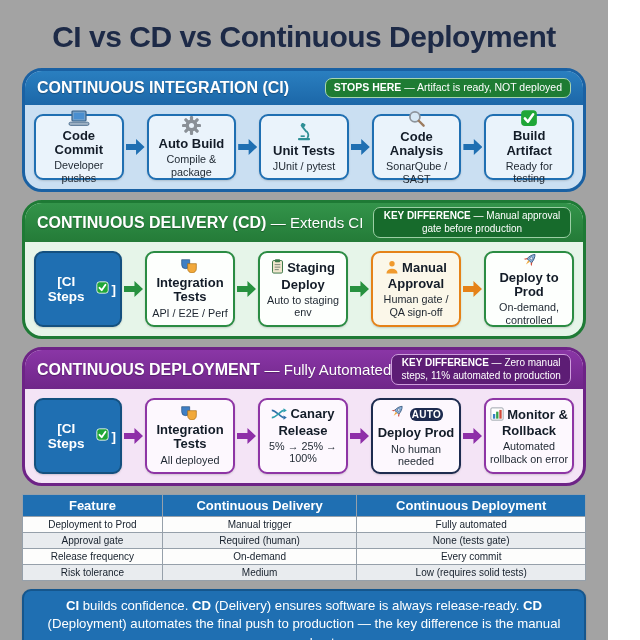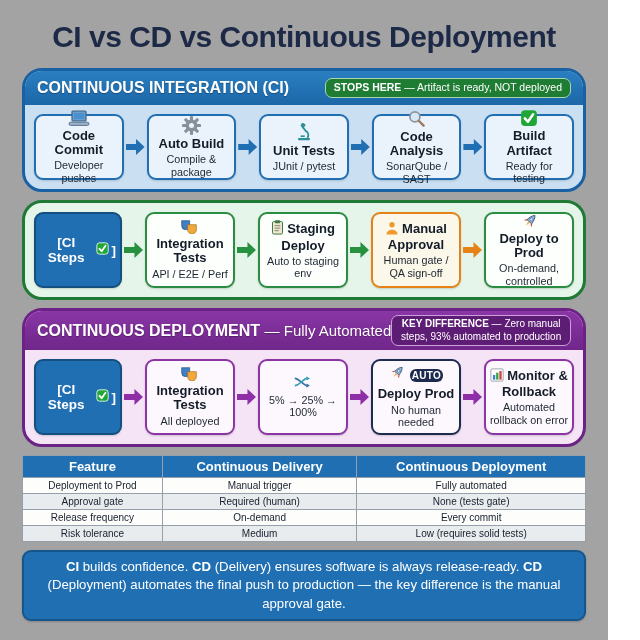--- a/index.html
+++ b/index.html
@@ -132,20 +132,29 @@
               <path d="M6.5 12.5 l4 4.5 L17.5 7" stroke="#fff" stroke-width="3.4" fill="none" stroke-linecap="round" stroke-linejoin="round"></path>
             </svg>
         </div>
         <div class="st">Build Artifact</div>
         <div class="ss">Ready for testing</div>
       </div>
     </div>
   </section>
 
   <section class="sec cd-sec">
+    <div class="sec-header">
+      <div class="sec-title">
+        <b>CONTINUOUS DELIVERY (CD)</b>
+        <span class="suffix">— Extends CI</span>
+      </div>
+      <div class="badge badge-cd">
+        <b>KEY DIFFERENCE</b><span> — Manual approval gate before production</span>
+      </div>
+    </div>
     <div class="flow">
       <div class="step ci-ref">
         <span>[CI Steps</span>
         <span class="icon-in" style="margin:0;">
           <svg width="13" height="13" viewBox="0 0 24 24">
               <rect x="1.5" y="1.5" width="21" height="21" rx="5" fill="#1fa637" stroke="#fff" stroke-width="1.5"></rect>
               <path d="M6.5 12.5 l4 4.5 L17.5 7" stroke="#fff" stroke-width="3.4" fill="none" stroke-linecap="round" stroke-linejoin="round"></path>
             </svg>
         </span>
         <span>]</span>
@@ -208,21 +217,21 @@
     </div>
   </section>
 
   <section class="sec cdep-sec">
     <div class="sec-header">
       <div class="sec-title">
         <b>CONTINUOUS DEPLOYMENT</b>
         <span class="suffix">— Fully Automated</span>
       </div>
       <div class="badge badge-cdep">
-        <b>KEY DIFFERENCE</b><span> — Zero manual steps, 93% automated to production</span>
+        <b>KEY DIFFERENCE</b><span> — Zero manual steps, 11% automated to production</span>
       </div>
     </div>
     <div class="flow">
       <div class="step ci-ref">
         <span>[CI Steps</span>
         <span class="icon-in" style="margin:0;">
           <svg width="13" height="13" viewBox="0 0 24 24">
               <rect x="1.5" y="1.5" width="21" height="21" rx="5" fill="#1fa637" stroke="#fff" stroke-width="1.5"></rect>
               <path d="M6.5 12.5 l4 4.5 L17.5 7" stroke="#fff" stroke-width="3.4" fill="none" stroke-linecap="round" stroke-linejoin="round"></path>
             </svg>
@@ -244,21 +253,21 @@
       <div class="arr"></div>
       <div class="step">
         <div class="st">
           <span class="icon-in">
             <svg width="16" height="12" viewBox="0 0 26 20">
                 <path d="M1 4 C8 4 16 16 21 16" stroke="#2f6fa8" stroke-width="2.6" fill="none"></path>
                 <path d="M1 16 C8 16 16 4 21 4" stroke="#2f9fae" stroke-width="2.6" fill="none"></path>
                 <path d="M20.5 0.5 L26 4 L20.5 7.5 z" fill="#2f9fae"></path>
                 <path d="M20.5 12.5 L26 16 L20.5 19.5 z" fill="#2f6fa8"></path>
               </svg>
-          </span>
+          </span><span>Canary Release</span>
         </div>
         <div class="ss">5% → 25% → 100%</div>
       </div>
       <div class="arr"></div>
       <div class="step navy">
         <div class="icon-top">
           <span>
             <svg width="16" height="16" viewBox="0 0 24 24">
                 <g transform="rotate(42 12 12)">
                   <path d="M12 0.5 C15 3.5 16.2 8 16.2 12.5 L7.8 12.5 C7.8 8 9 3.5 12 0.5 z" fill="#8fb4dd" stroke="#35567c" stroke-width="1.2"></path>

